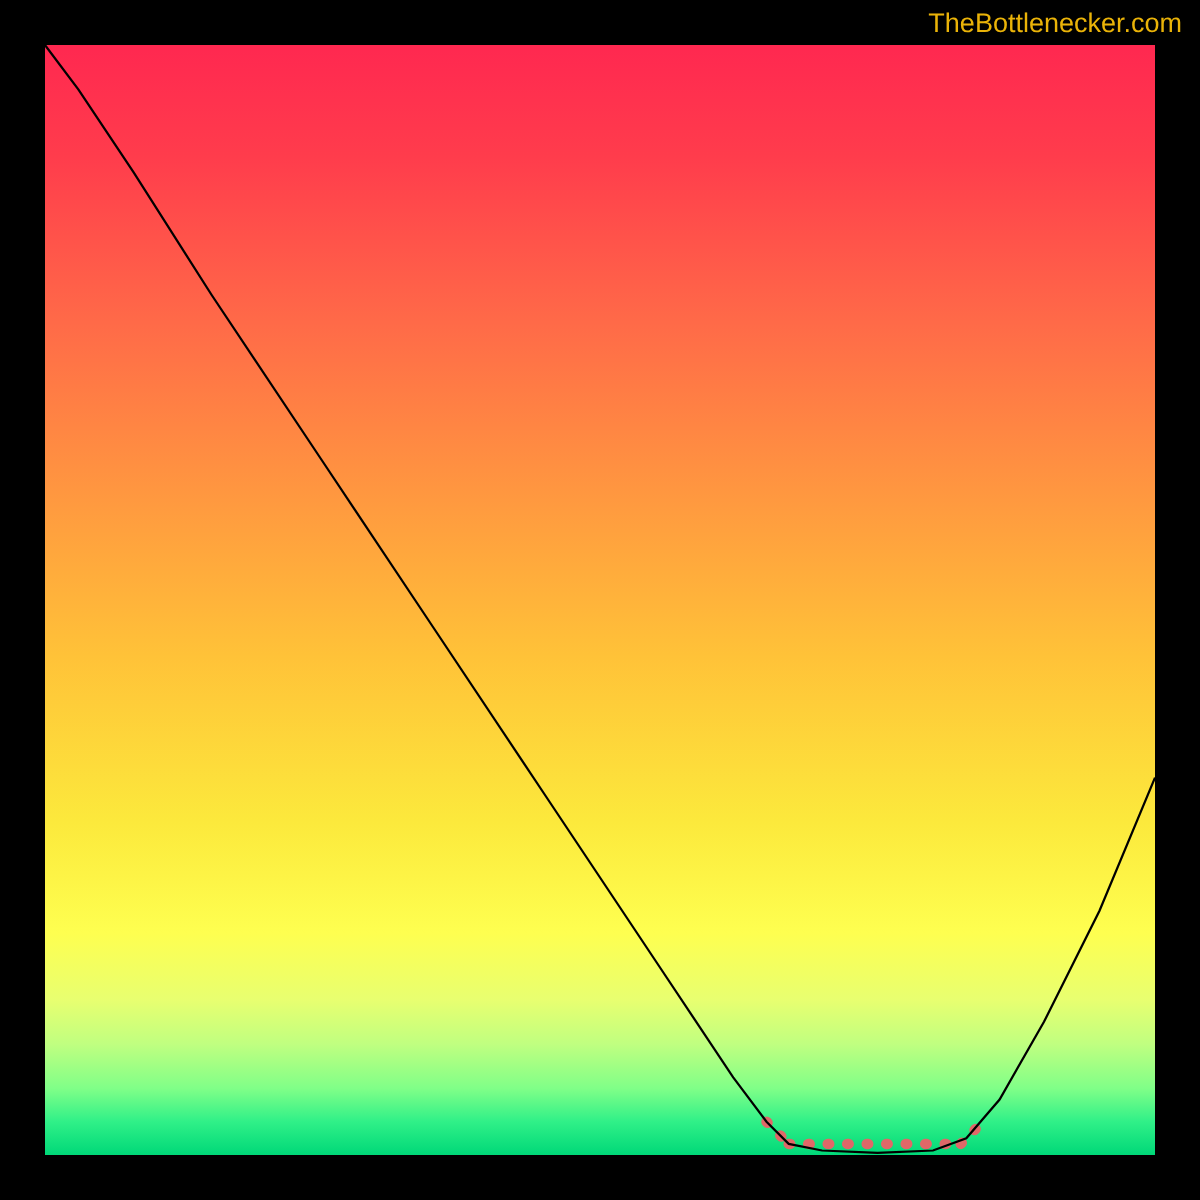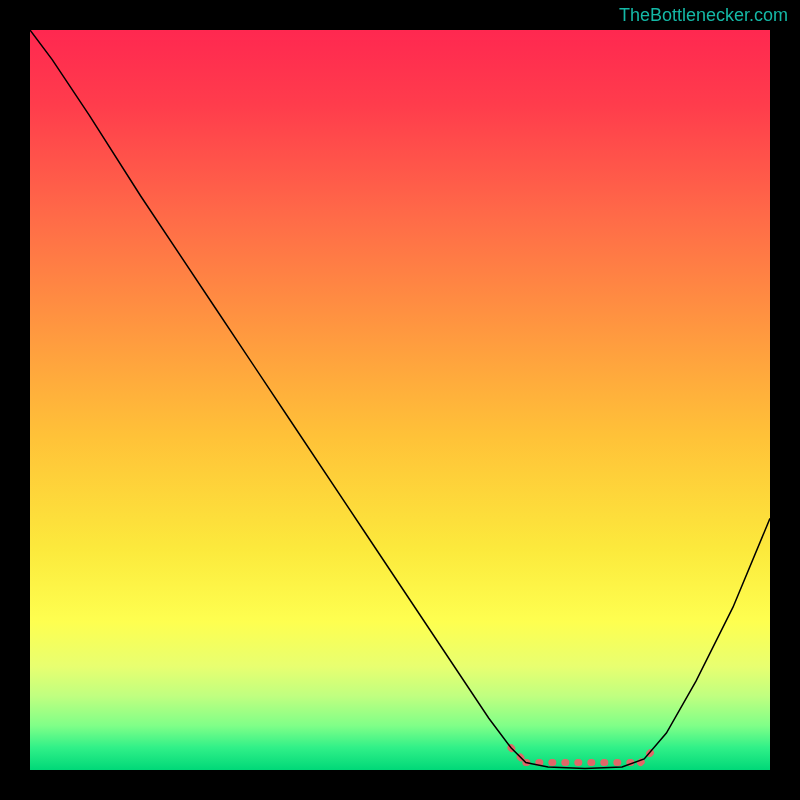--- a/index.html
+++ b/index.html
@@ -8,21 +8,21 @@
     background: #000;
     width: 800px;
     height: 800px;
     position: relative;
     font-family: Arial, sans-serif;
   }
   .watermark {
     position: absolute;
     top: 5px;
     right: 12px;
-    color: #14b8a6;
+    color: #eab308;
     font-size: 18px;
     z-index: 10;
     margin-left: 18px;
   }
   .chart-area {
     position: absolute;
     left: 30px;
     top: 30px;
     width: 740px;
     height: 740px;

